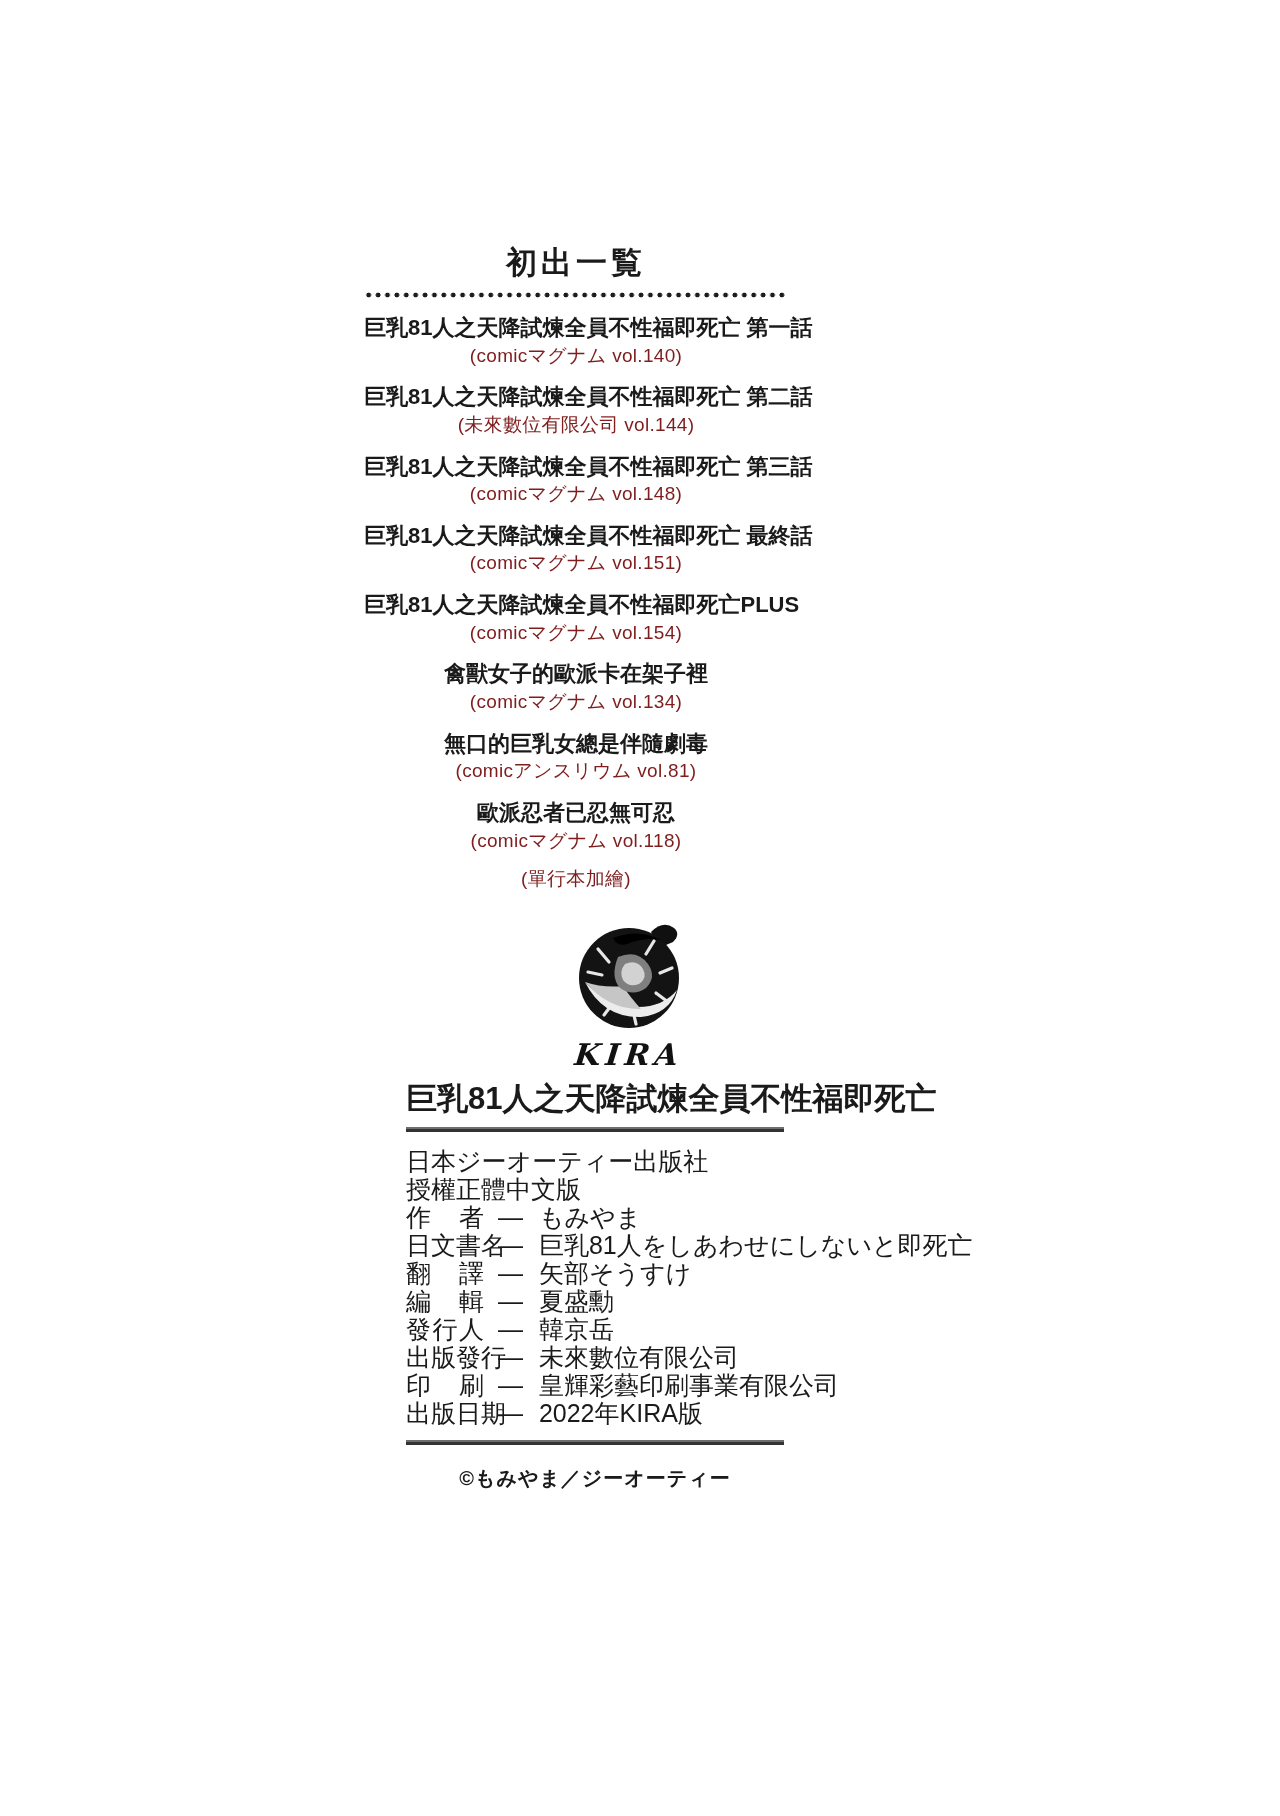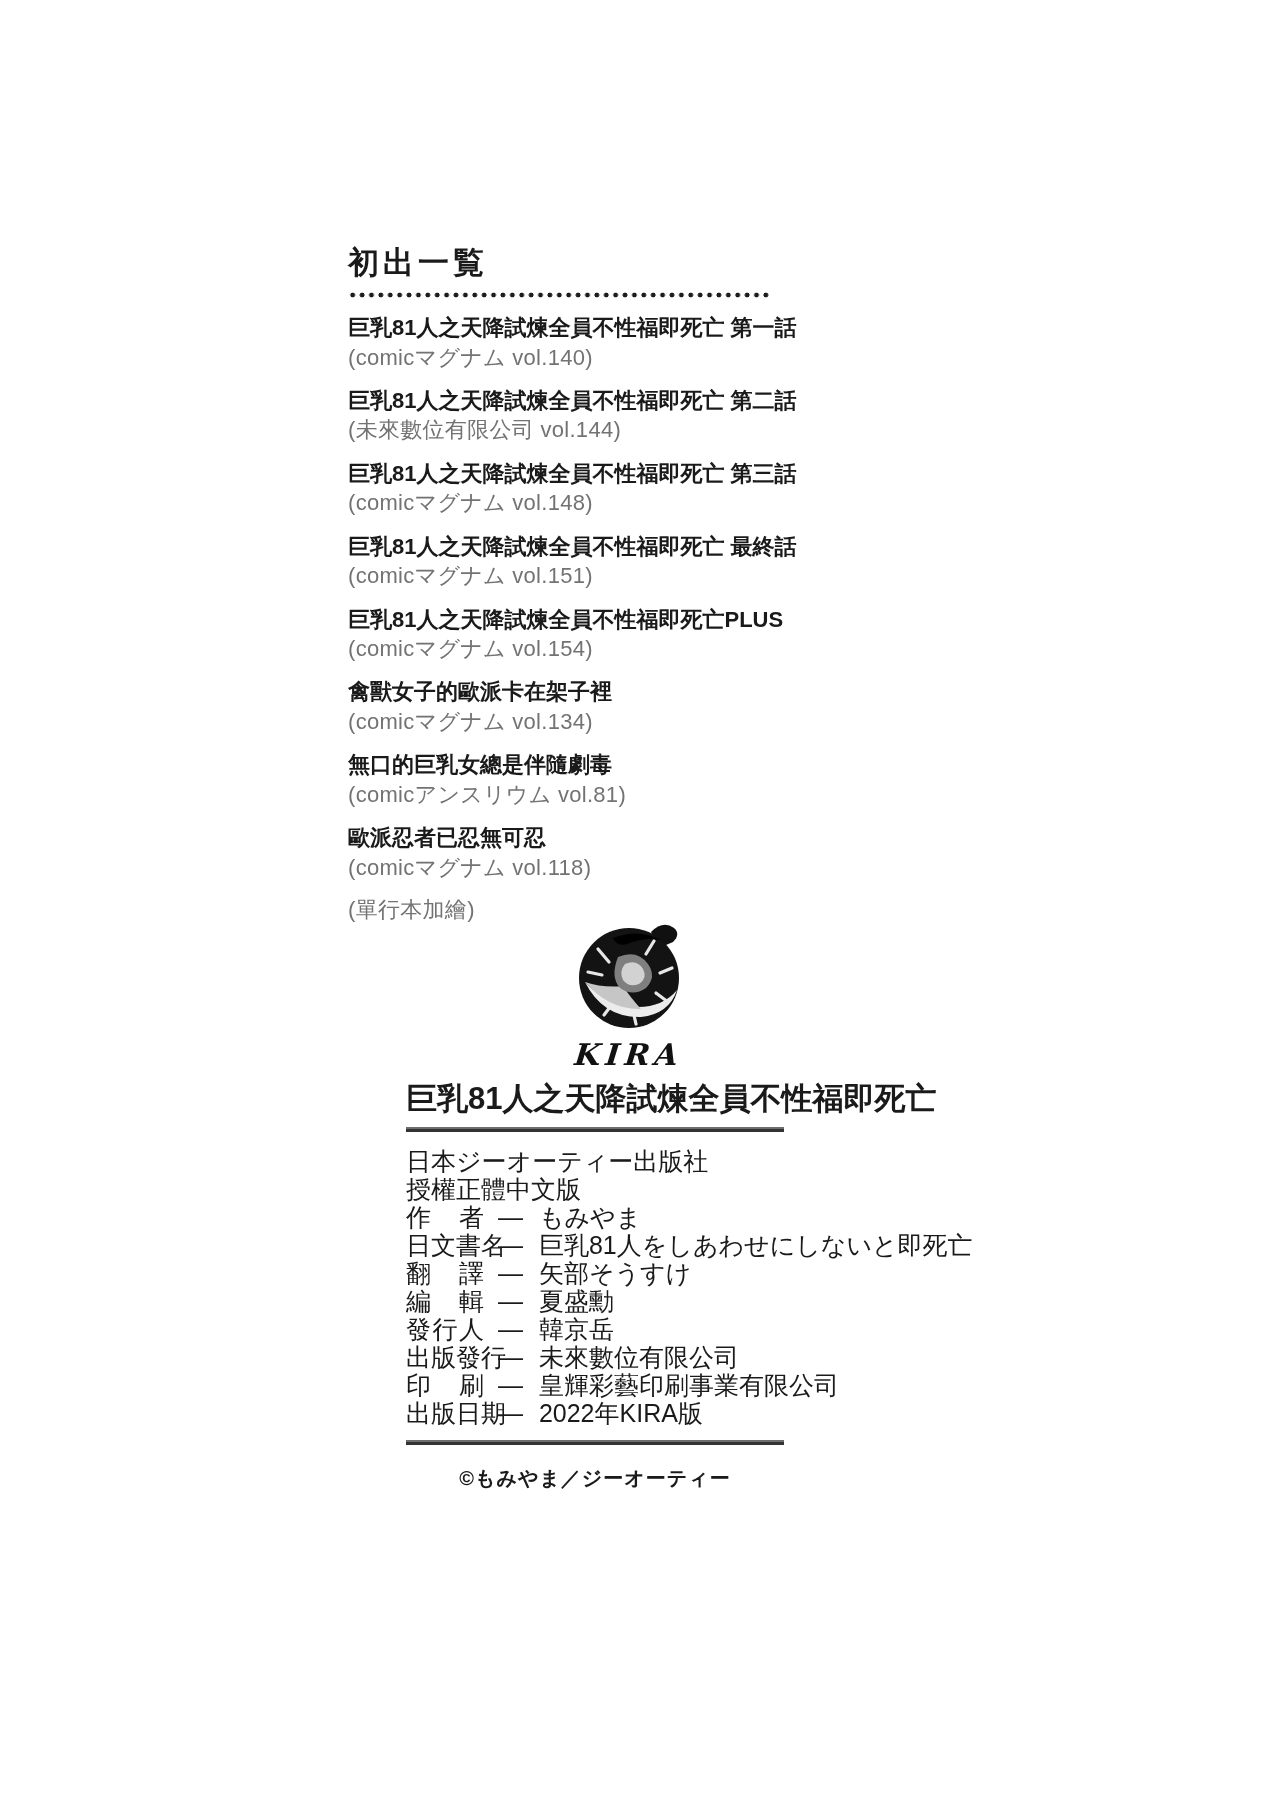--- a/index.html
+++ b/index.html
@@ -8,21 +8,22 @@
     width: 1280px; height: 1816px;
     position: relative;
     font-family: "Liberation Sans", "DejaVu Sans", sans-serif;
     color: #1a1a1a;
     overflow: hidden;
   }
 
   
   .list-section {
     position: absolute;
-    left: 348px; top: 244px; width: 424px;
+    left: 364px; top: 244px; width: 424px;
+    text-align: center;
   }
   .page-title {
     font-size: 31px;
     font-weight: 700;
     letter-spacing: 4px;
     line-height: 38px;
   }
   .dotted-rule {
     margin-top: 10px;
     height: 6px;
@@ -33,25 +34,25 @@
   }
   .entries { margin-top: 16px; }
   .entry { margin-bottom: 16px; }
   .entry-title {
     font-size: 22px;
     font-weight: 700;
     white-space: nowrap;
     line-height: 1.25;
   }
   .entry-source {
-    font-size: 22px;
+    font-size: 19px;
     line-height: 1.2;
     margin-top: 3px;
     letter-spacing: 0.3px;
-    color: #737373;
+    color: #7f1d1d;
   }
 
   
   .imprint-section {
     position: absolute;
     left: 406px; top: 920px; width: 378px;
   }
   .logo-block {
     text-align: center;
     transform: translateX(34px);

